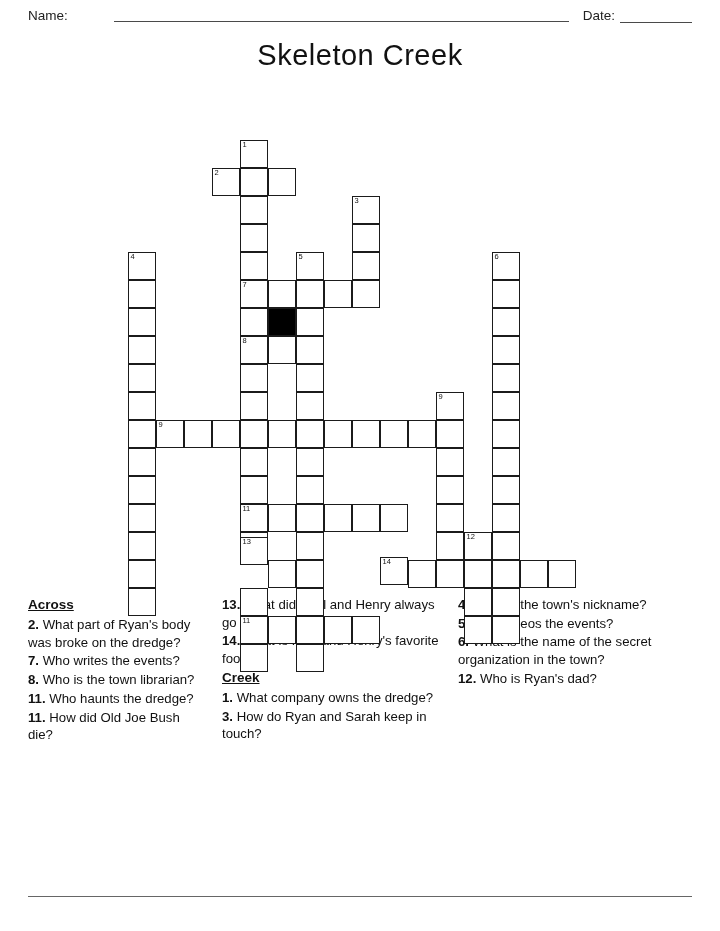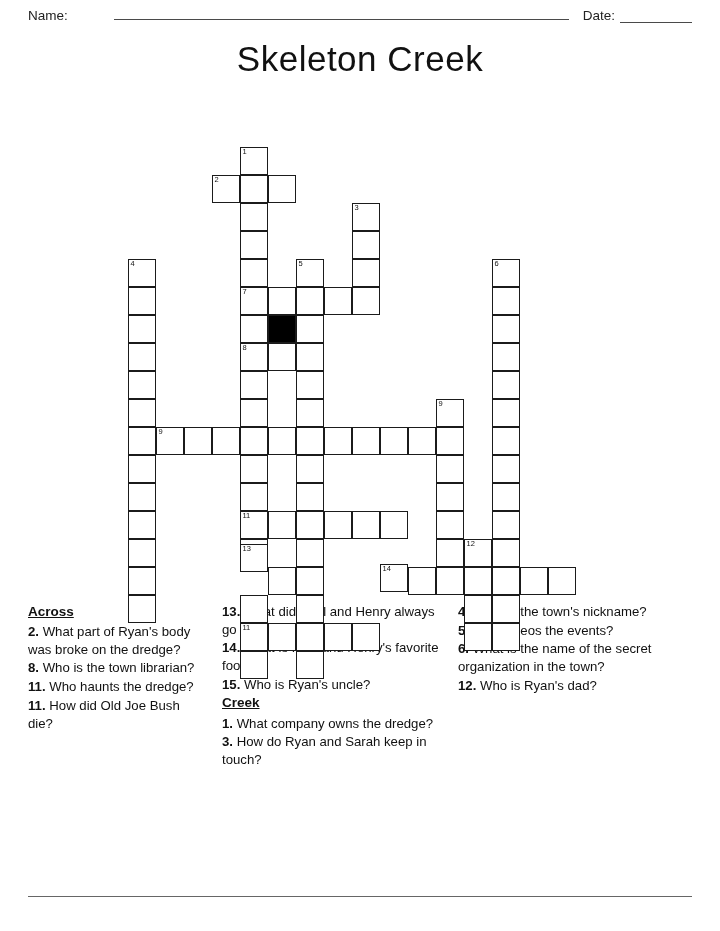--- a/index.html
+++ b/index.html
@@ -27,21 +27,21 @@
   .name-date-row {
     display: flex;
     align-items: flex-end;
     justify-content: space-between;
     padding-top: 8px;
     font-size: 13.5px;
     color: #222;
   }
   .nd-left {
     display: flex;
-    align-items: flex-start;
+    align-items: center;
     flex: 1 1 auto;
     min-width: 0;
     gap: 41px;
   }
   .nd-right {
     display: flex;
     align-items: flex-end;
     flex: 0 0 auto;
     margin-left: 14px;
   }
@@ -53,21 +53,21 @@
     border-bottom: 1px solid #4a4a4a;
     height: 11px;
     margin-left: 5px;
   }
   .nd-left .nd-rule { flex: 1 1 auto; }
   .nd-right .nd-rule { width: 72px; }
 
   
   .title {
     text-align: center;
-    font-size: 35px;
+    font-size: 29px;
     font-weight: 400;
     letter-spacing: 0.5px;
     margin: 16px 0 6px 0;
     color: #111;
   }
 
   
   .grid-wrap {
     position: relative;
     width: 664px;
@@ -283,28 +283,28 @@
       <div class="cell" style="left: 436px; top: 538px;"></div>
       <div class="cell" style="left: 464px; top: 538px;"></div>
       <div class="cell" style="left: 212px; top: 566px;"></div>
       <div class="cell" style="left: 268px; top: 566px;"></div>
     </div>
 
   <div class="clues">
     <div class="clue-col col1" id="clue-col-1">
         <div class="clue-head">Across</div>
         <div class="clue"><b>2.</b> What part of Ryan's body was broke on the dredge?</div>
+        <div class="clue"><b>7.</b> Who writes the events?</div>
         <div class="clue"><b>8.</b> Who is the town librarian?</div>
         <div class="clue"><b>11.</b> Who haunts the dredge?</div>
         <div class="clue"><b>11.</b> How did Old Joe Bush die?</div>
       </div>
     <div class="clue-col col2" id="clue-col-2">
         <div class="clue"><b>13.</b> What did Paul and Henry always go out to do?</div>
         <div class="clue"><b>14.</b> What is Paul and Henry's favorite food?</div>
-        <div class="clue"><b>15.</b> Who is Ryan's uncle?</div>
         <div class="clue-head">Creek</div>
         <div class="clue"><b>1.</b> What company owns the dredge?</div>
         <div class="clue"><b>3.</b> How do Ryan and Sarah keep in touch?</div>
       </div>
     <div class="clue-col col3" id="clue-col-3">
         <div class="clue"><b>4.</b> What is the town's nickname?</div>
         <div class="clue"><b>5.</b> Who videos the events?</div>
         <div class="clue"><b>6.</b> What is the name of the secret organization in the town?</div>
         <div class="clue"><b>12.</b> Who is Ryan's dad?</div>
       </div>

